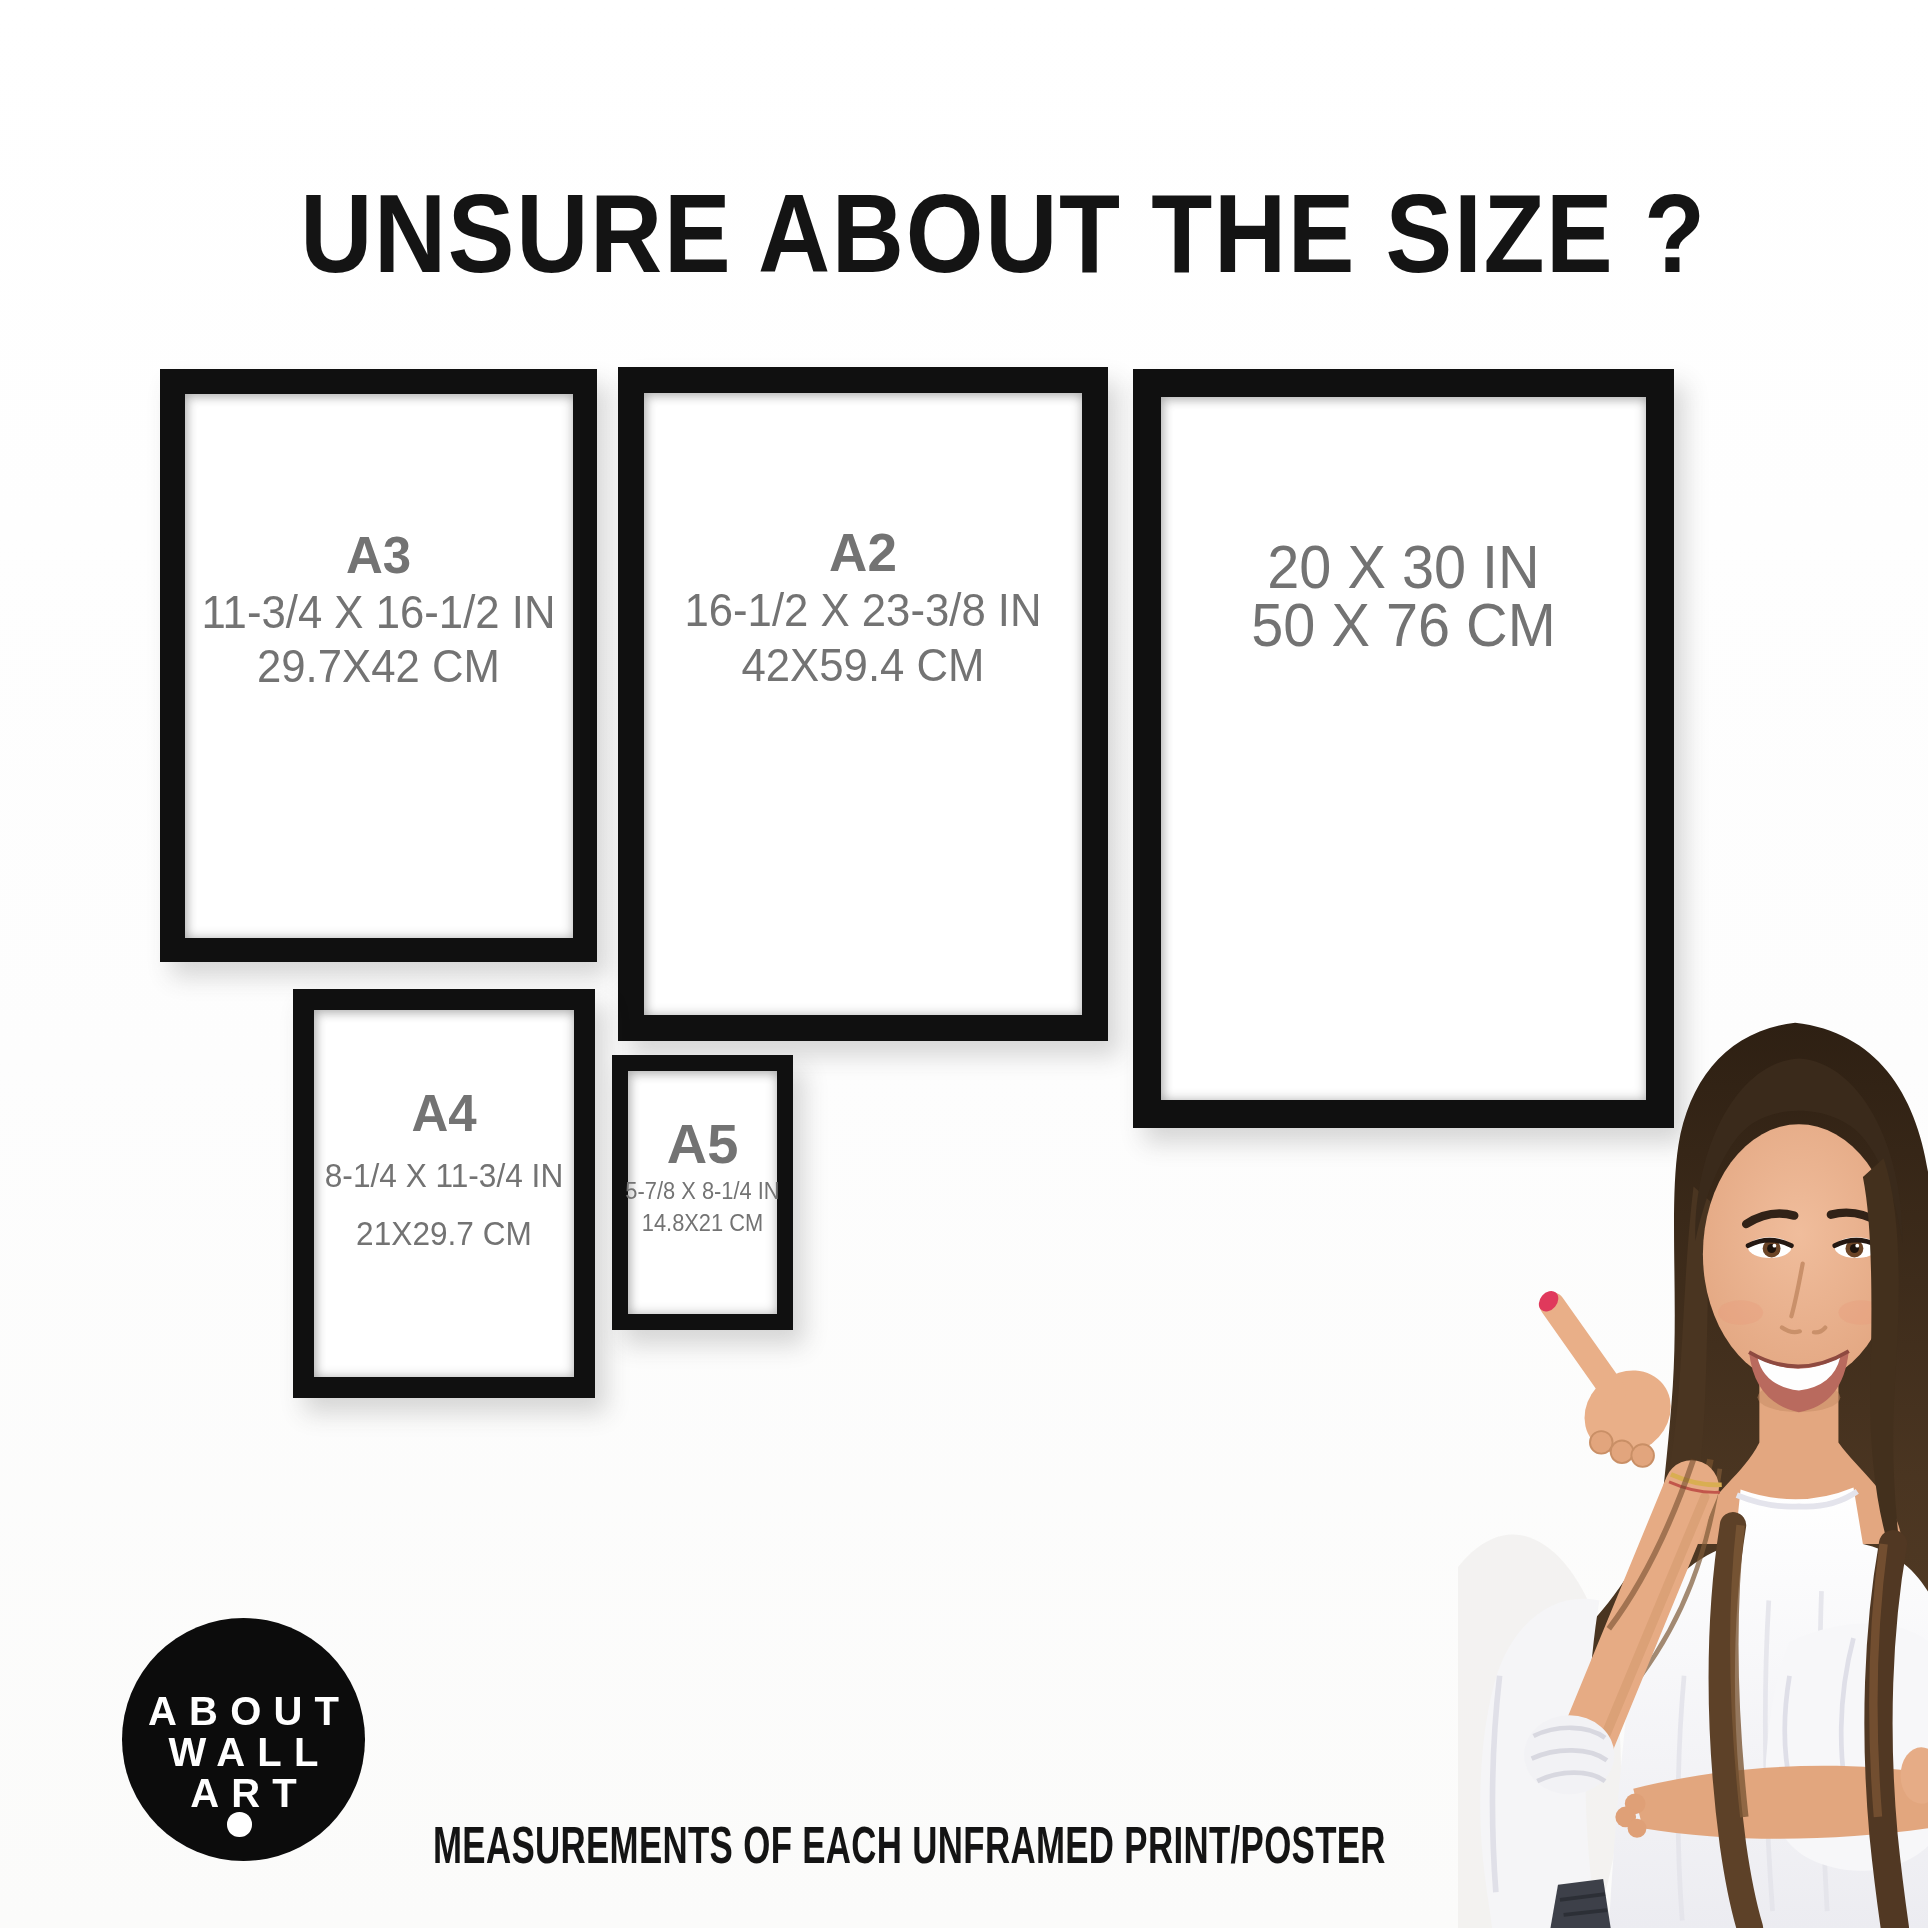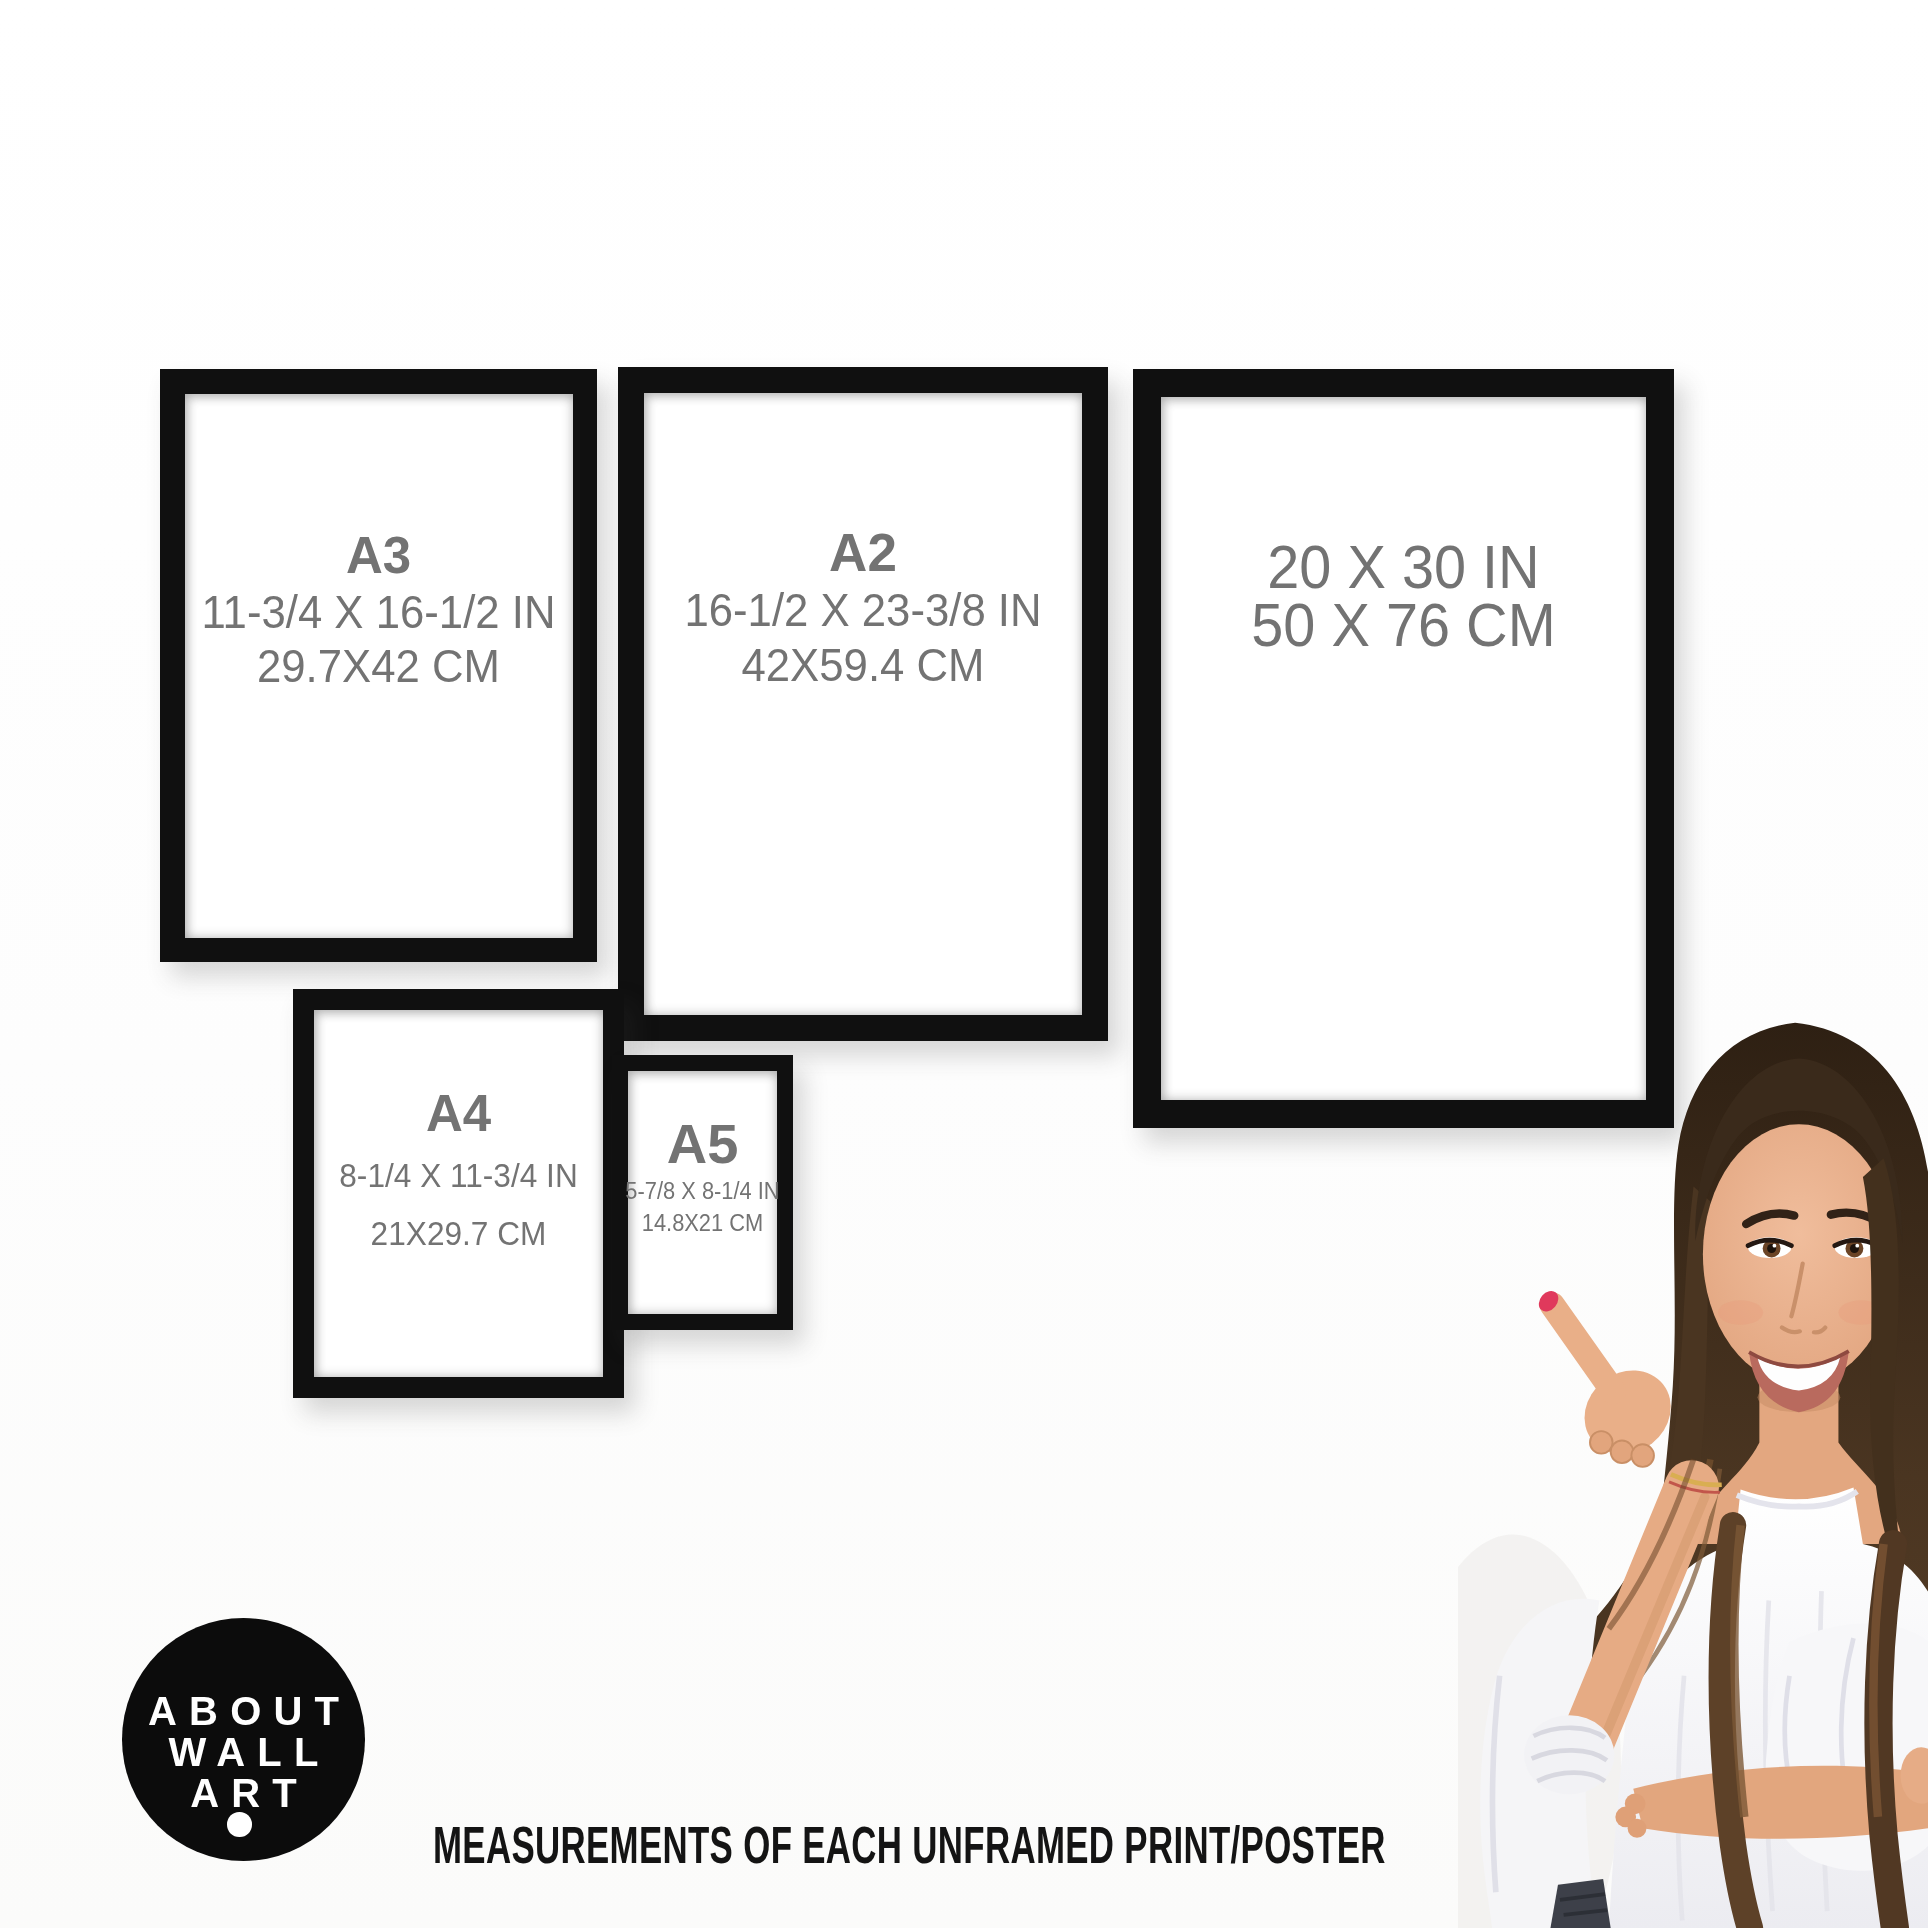--- a/index.html
+++ b/index.html
@@ -31,21 +31,21 @@
   .label{
     position:absolute;left:0;right:0;top:var(--lt);
     text-align:center;white-space:nowrap;color:#737373;
   }
   .fname{font-weight:700;font-size:var(--nfs);line-height:var(--nlh);}
   .dim{font-size:var(--dfs);line-height:var(--dlh);transform:scaleX(.93);transform-origin:center;}
 
   #frame-a3  {left:160px; top:369px; width:437px;height:593px;--bw:24.5px;--lt:158px;--nfs:51px;--nlh:58px;--dfs:47px;--dlh:54px;}
   #frame-a2  {left:618px; top:367px; width:490px;height:674px;--bw:26px;--lt:157px;--nfs:53px;--nlh:58px;--dfs:47px;--dlh:55px;}
   #frame-2030{left:1133px;top:369px; width:541px;height:759px;--bw:28px;--lt:169px;--nfs:62px;--nlh:58px;--dfs:62px;--dlh:58px;}
-  #frame-a4  {left:293px; top:989px;width:302px;height:409px;padding-left:29px;--bw:21px;--lt:93px; --nfs:51px;--nlh:64px;--dfs:34px;--dlh:58px;}
+  #frame-a4  {left:293px; top:989px;width:302px;height:409px;--bw:21px;--lt:93px; --nfs:51px;--nlh:64px;--dfs:34px;--dlh:58px;}
   #frame-a5  {left:612px; top:1055px;width:181px;height:275px;--bw:16px;--lt:58px; --nfs:56px;--nlh:62px;--dfs:23.5px;--dlh:32px;}
 
   
   #logo{
     position:absolute;left:122px;top:1618px;width:243px;height:243px;
     border-radius:50%;background:#0c0c0c;
   }
   #logo .lines{
     position:absolute;top:67px;left:0;right:0;text-align:center;
     color:#ffffff;font-weight:700;font-size:40px;line-height:41px;
@@ -64,20 +64,21 @@
   }
 
   
   #woman{position:absolute;left:1458px;top:1017px;width:471px;height:911px;}
 </style>
 </head>
 <body>
 
 <div id="canvas">
 
+  <h1 class="title"><span>UNSURE ABOUT THE SIZE ?</span></h1>
 
   <div class="frame" id="frame-a3">
     <div class="mat"></div>
     <div class="label">
       <div class="fname">A3</div>
       <div class="dim">11-3/4 X 16-1/2 IN</div>
       <div class="dim">29.7X42 CM</div>
     </div>
   </div>
 

